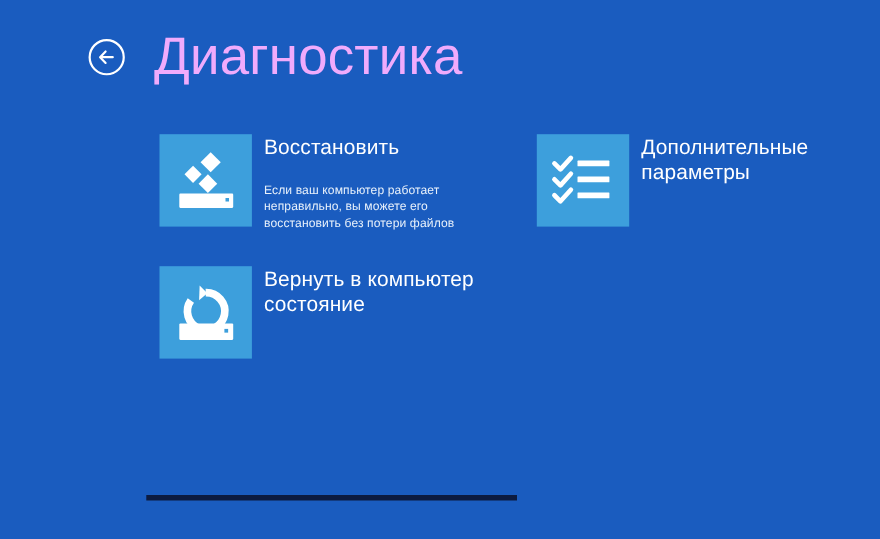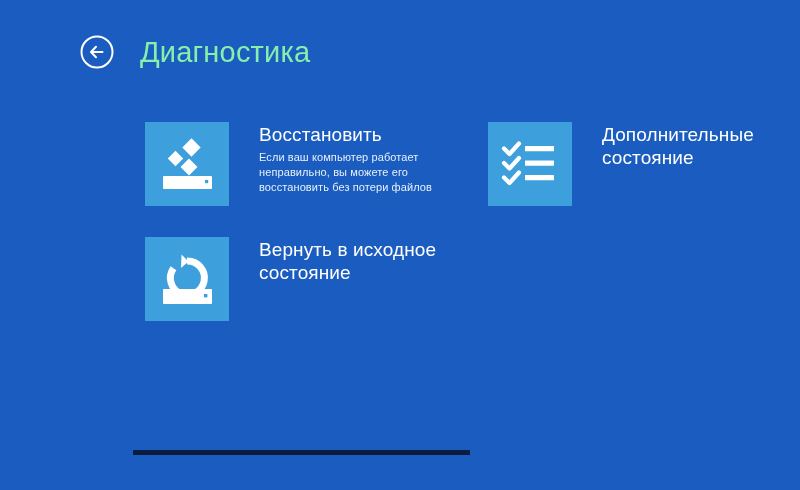--- a/index.html
+++ b/index.html
@@ -30,22 +30,22 @@
     align-items: center;
     gap: 24px;
   }
   #back-button {
     width: 38px;
     height: 38px;
     flex: 0 0 38px;
     display: block;
   }
   #page-title {
-    color: #86efac;
-    font-size: 29px;
+    color: #f0abfc;
+    font-size: 48px;
     font-weight: 300;
     letter-spacing: 0.2px;
     line-height: 44px;
     white-space: nowrap;
   }
 
   
   .column {
     position: absolute;
   }
@@ -64,36 +64,36 @@
     background: #3d9fdc;
     position: relative;
   }
   .tile-icon svg {
     position: absolute;
     left: 50%;
     top: 50%;
     transform: translate(-50%, -50%);
   }
   .tile-text {
-    padding-left: 30px;
+    padding-left: 11px;
     padding-top: 1px;
   }
   .tile-title {
     color: #ffffff;
     font-size: 19px;
     font-weight: 400;
     line-height: 23px;
     letter-spacing: 0.1px;
   }
   .tile-desc {
     color: #e8f1fb;
     font-size: 11px;
     font-weight: 400;
     line-height: 15px;
-    margin-top: 4px;
+    margin-top: 20px;
     max-width: 196px;
     letter-spacing: 0.1px;
   }
   .tile-title.multiline { max-width: 210px; }
 
   
   #column-right .tile-title { max-width: 200px; }
 
   
   #bottom-rule {
@@ -148,21 +148,21 @@
         <svg width="66" height="60" viewBox="0 0 66 60" aria-hidden="true">
 
           <path d="M33 12 A17 17 0 1 1 19.5 19.2" fill="none" stroke="#ffffff" stroke-width="7" stroke-linecap="butt"></path>
           <path d="M27.5 5.5 L34.5 12.5 L27 19" fill="#ffffff"></path>
 
           <rect x="9" y="40" width="49" height="15" rx="1" fill="#ffffff"></rect>
           <rect x="50" y="45" width="3.4" height="3.4" fill="#3d9fdc"></rect>
         </svg>
       </div>
       <div class="tile-text">
-        <div class="tile-title multiline">Вернуть в исходное состояние</div>
+        <div class="tile-title multiline">Вернуть в компьютер состояние</div>
       </div>
     </div>
 
 
   </div>
 
   <div id="column-right" class="column">
 
     <div class="tile-row">
       <div class="tile-icon">
@@ -172,21 +172,21 @@
           <rect x="25" y="8" width="29" height="5.2" rx="0.5" fill="#ffffff"></rect>
 
           <path d="M4 25 L9.5 30.5 L19 20" fill="none" stroke="#ffffff" stroke-width="4.2" stroke-linecap="round" stroke-linejoin="round"></path>
           <rect x="25" y="22.5" width="29" height="5.2" rx="0.5" fill="#ffffff"></rect>
 
           <path d="M4 39.5 L9.5 45 L19 34.5" fill="none" stroke="#ffffff" stroke-width="4.2" stroke-linecap="round" stroke-linejoin="round"></path>
           <rect x="25" y="37" width="29" height="5.2" rx="0.5" fill="#ffffff"></rect>
         </svg>
       </div>
       <div class="tile-text">
-        <div class="tile-title multiline">Дополнительные состояние</div>
+        <div class="tile-title multiline">Дополнительные параметры</div>
       </div>
     </div>
 
   </div>
 
   <div id="bottom-rule"></div>
 
 </div>
 
 </body></html>

